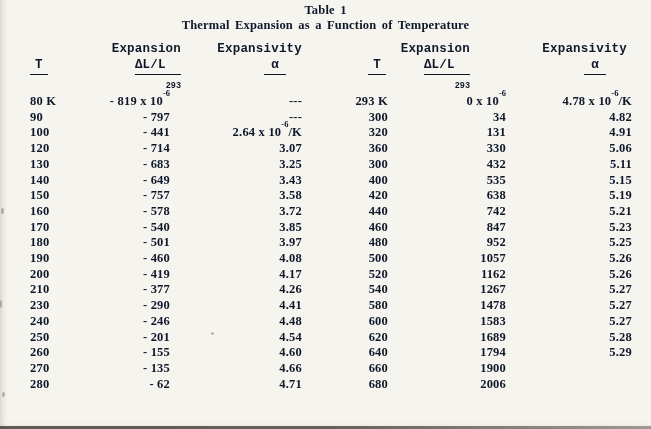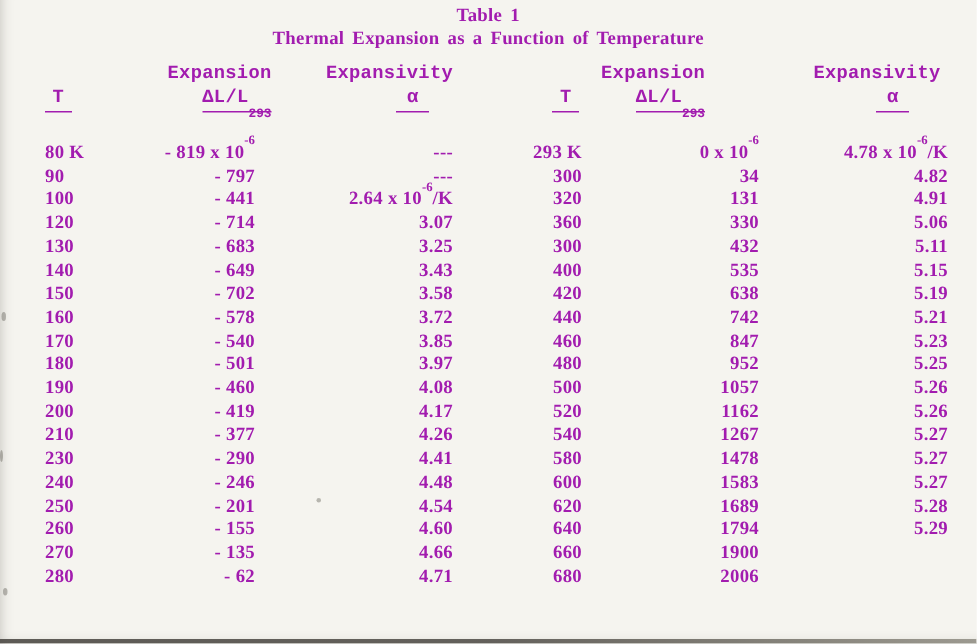--- a/index.html
+++ b/index.html
@@ -1,19 +1,19 @@
 <!DOCTYPE html>
 <html><head>
 <meta charset="utf-8">
 <style>
   html,body{margin:0;padding:0;}
   .page{
     width:651px;height:429px;position:relative;overflow:hidden;
     background:#f5f4ef;
-    color:#a21caf;
+    color:#0f172a;
     font-family:"Liberation Serif","DejaVu Serif",serif;
     font-weight:bold;
     font-size:12.5px;
     letter-spacing:.2px;
     box-shadow:inset 5px -4px 9px -6px rgba(60,55,48,.35);
   }
   .title-block{padding-top:3px;text-align:center;line-height:15px;word-spacing:2px;}
   .title-line{display:block;}
   table.tbl{
     width:604px;margin:9px 0 0 28px;
@@ -30,21 +30,21 @@
   th.c5{padding-right:36px;}
   .ul{display:inline-block;border-bottom:1.4px solid currentColor;padding-bottom:0px;}
   .tpad{padding-left:5px;padding-right:5px;}
   .apad{padding-left:7px;padding-right:7px;}
   .am-left{margin-right:16px;}
   .am-right{margin-right:26px;}
   .er{margin-right:5px;}
   .nudge{position:relative;left:11px;}
   tbody td{height:15.7px;line-height:15.7px;}
   sup{font-size:8.5px;position:relative;top:-4px;line-height:0;letter-spacing:0;}
-  sub{font-size:8.5px;position:relative;top:6px;line-height:0;letter-spacing:0;}
+  sub{font-size:8.5px;position:relative;top:16px;line-height:0;letter-spacing:0;}
   .scan-edge{
     position:absolute;left:0;right:0;bottom:0;height:3px;
     background:linear-gradient(90deg,#45423d 0%,#4c4944 50%,#76736a 82%,#8f8c82 100%);
     opacity:.85;
   }
   .speck{position:absolute;background:rgba(70,65,58,.35);border-radius:50%;}
 </style>
 </head>
 <body>
 
@@ -126,21 +126,21 @@
         <tr>
           <td class="c1">140</td>
           <td class="c2">- 649</td>
           <td class="c3">3.43</td>
           <td class="c4">400</td>
           <td class="c5">535</td>
           <td class="c6">5.15</td>
         </tr>
         <tr>
           <td class="c1">150</td>
-          <td class="c2">- 702</td>
+          <td class="c2">- 757</td>
           <td class="c3">3.58</td>
           <td class="c4">420</td>
           <td class="c5">638</td>
           <td class="c6">5.19</td>
         </tr>
         <tr>
           <td class="c1">160</td>
           <td class="c2">- 578</td>
           <td class="c3">3.72</td>
           <td class="c4">440</td>

